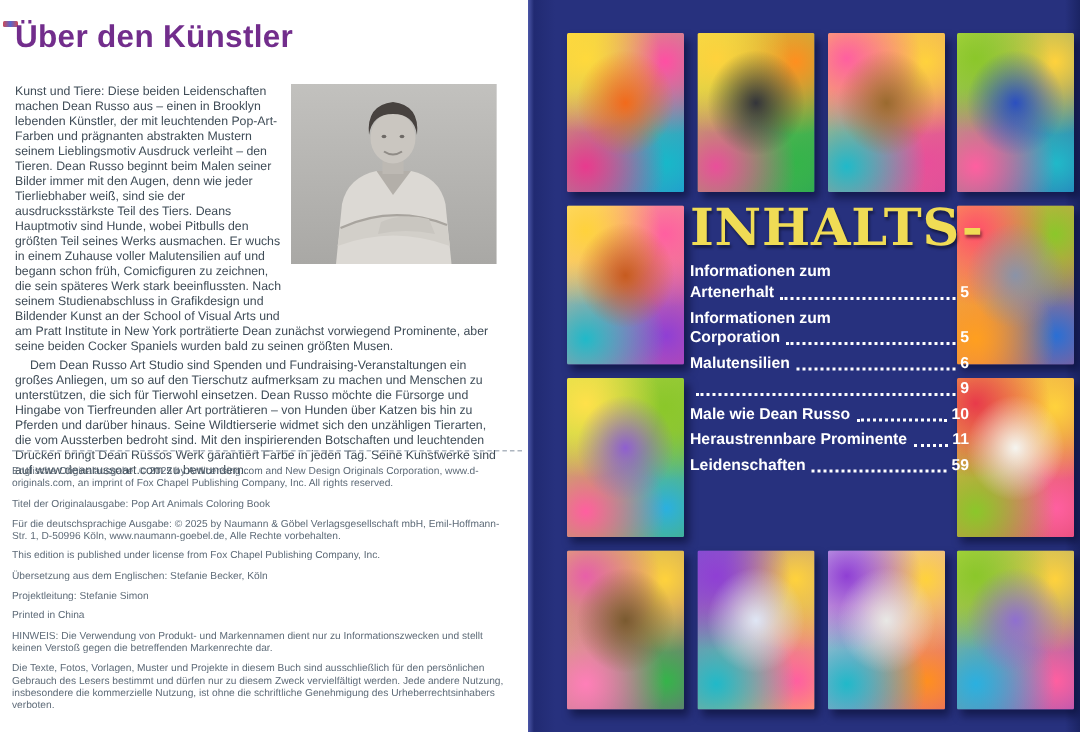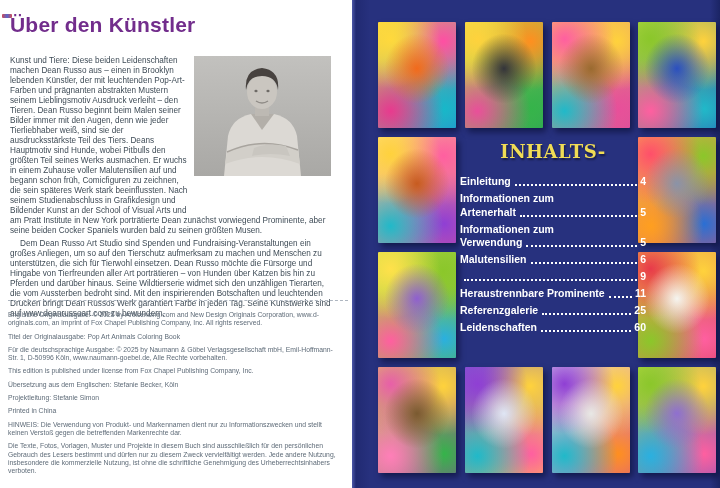--- a/index.html
+++ b/index.html
@@ -30,21 +30,21 @@
     background:linear-gradient(90deg,#4c57a8 0px,#212a72 4px,#27317e 18px,#27317e 358px,#1b2464 368px);}
   .thumb{position:absolute;width:78px;height:106px;border-radius:1px;
     box-shadow:3px 4px 6px rgba(2,4,30,.5);}
   .t1{left:26px;top:22px;} .t2{left:113px;top:22px;} .t3{left:200px;top:22px;} .t4{left:286px;top:22px;}
   .t5{left:26px;top:137px;} .t6{left:286px;top:137px;}
   .t7{left:26px;top:252px;} .t8{left:286px;top:252px;}
   .t9{left:26px;top:367px;} .t10{left:113px;top:367px;} .t11{left:200px;top:367px;} .t12{left:286px;top:367px;}
 
   .toc{position:absolute;left:108px;top:138px;width:186px;}
   .toc-title{margin:0;text-align:center;font-family:"DejaVu Serif","Liberation Serif",serif;
-    font-weight:bold;font-size:18px;line-height:28px;color:#f0dc55;letter-spacing:.5px;
+    font-weight:bold;font-size:34px;line-height:28px;color:#f0dc55;letter-spacing:.5px;
     text-shadow:1px 2px 2px rgba(0,0,0,.45);}
   .toc-items{margin-top:9px;}
   .toc-item{margin-bottom:3.5px;color:#ffffff;font-weight:bold;font-size:10.5px;line-height:13.5px;}
   .toc-line{display:flex;align-items:flex-end;}
   .toc-dots{flex:1;border-bottom:2px dotted #ffffff;margin:0 3px 2.5px 4px;min-width:8px;}
   .toc-page{text-align:right;}
 </style>
 </head>
 <body>
 
@@ -115,73 +115,66 @@
     <div class="thumb t9" title="maine-coon-cat" style="background: radial-gradient(58% 46% at 50% 44%, rgb(122, 90, 48), rgba(122, 90, 48, 0) 72%), radial-gradient(circle at 16% 16%, rgb(232, 95, 168), rgba(232, 95, 168, 0) 45%), radial-gradient(circle at 84% 18%, rgb(255, 210, 60), rgba(255, 210, 60, 0) 45%), radial-gradient(circle at 16% 84%, rgb(255, 127, 184), rgba(255, 127, 184, 0) 48%), radial-gradient(circle at 85% 82%, rgb(53, 180, 74), rgba(53, 180, 74, 0) 48%), linear-gradient(135deg, rgb(215, 224, 74), rgb(143, 63, 160));"></div>
     <div class="thumb t10" title="zebra" style="background: radial-gradient(58% 46% at 50% 44%, rgb(223, 230, 245), rgba(223, 230, 245, 0) 72%), radial-gradient(circle at 16% 16%, rgb(143, 63, 212), rgba(143, 63, 212, 0) 45%), radial-gradient(circle at 84% 18%, rgb(255, 210, 60), rgba(255, 210, 60, 0) 45%), radial-gradient(circle at 16% 84%, rgb(32, 185, 201), rgba(32, 185, 201, 0) 48%), radial-gradient(circle at 85% 82%, rgb(255, 95, 160), rgba(255, 95, 160, 0) 48%), linear-gradient(135deg, rgb(122, 95, 208), rgb(255, 210, 60));"></div>
     <div class="thumb t11" title="dalmatian-dog" style="background: radial-gradient(58% 46% at 50% 44%, rgb(232, 232, 229), rgba(232, 232, 229, 0) 72%), radial-gradient(circle at 16% 16%, rgb(143, 63, 212), rgba(143, 63, 212, 0) 45%), radial-gradient(circle at 84% 18%, rgb(255, 210, 60), rgba(255, 210, 60, 0) 45%), radial-gradient(circle at 16% 84%, rgb(32, 185, 201), rgba(32, 185, 201, 0) 48%), radial-gradient(circle at 85% 82%, rgb(255, 143, 31), rgba(255, 143, 31, 0) 48%), linear-gradient(135deg, rgb(232, 240, 240), rgb(212, 79, 154));"></div>
     <div class="thumb t12" title="elephant" style="background: radial-gradient(58% 46% at 50% 44%, rgb(143, 111, 208), rgba(143, 111, 208, 0) 72%), radial-gradient(circle at 16% 16%, rgb(139, 199, 42), rgba(139, 199, 42, 0) 45%), radial-gradient(circle at 84% 18%, rgb(255, 210, 60), rgba(255, 210, 60, 0) 45%), radial-gradient(circle at 16% 84%, rgb(42, 176, 224), rgba(42, 176, 224, 0) 48%), radial-gradient(circle at 85% 82%, rgb(255, 95, 160), rgba(255, 95, 160, 0) 48%), linear-gradient(135deg, rgb(191, 224, 74), rgb(111, 79, 192));"></div>
 
     <div class="toc">
       <h2 class="toc-title"><span>INHALTS-</span><br>
         </h2>
       <div class="toc-items">
           <div class="toc-item">
-            <div class="toc-line">
-              <span class="toc-label">Einleitung</span>
-              <span class="toc-dots"></span>
-              <span class="toc-page">4</span>
-            </div>
-          </div>
-          <div class="toc-item">
             <div class="toc-label">Informationen zum</div>
             <div class="toc-line">
               <span class="toc-label">Artenerhalt</span>
               <span class="toc-dots"></span>
               <span class="toc-page">5</span>
             </div>
           </div>
           <div class="toc-item">
             <div class="toc-label">Informationen zum</div>
             <div class="toc-line">
-              <span class="toc-label">Verwendung</span>
+              <span class="toc-label">Corporation</span>
               <span class="toc-dots"></span>
               <span class="toc-page">5</span>
             </div>
           </div>
           <div class="toc-item">
             <div class="toc-line">
               <span class="toc-label">Malutensilien</span>
               <span class="toc-dots"></span>
               <span class="toc-page">6</span>
             </div>
           </div>
           <div class="toc-item">
             <div class="toc-line">
               <span class="toc-dots"></span>
               <span class="toc-page">9</span>
             </div>
           </div>
           <div class="toc-item">
             <div class="toc-line">
+              <span class="toc-label">Male wie Dean Russo</span>
+              <span class="toc-dots"></span>
+              <span class="toc-page">10</span>
+            </div>
+          </div>
+          <div class="toc-item">
+            <div class="toc-line">
               <span class="toc-label">Heraustrennbare Prominente</span>
               <span class="toc-dots"></span>
               <span class="toc-page">11</span>
             </div>
           </div>
           <div class="toc-item">
             <div class="toc-line">
-              <span class="toc-label">Referenzgalerie</span>
-              <span class="toc-dots"></span>
-              <span class="toc-page">25</span>
-            </div>
-          </div>
-          <div class="toc-item">
-            <div class="toc-line">
               <span class="toc-label">Leidenschaften</span>
               <span class="toc-dots"></span>
-              <span class="toc-page">60</span>
+              <span class="toc-page">59</span>
             </div>
           </div>
         </div>
     </div>
   </div>
 
 </div>
 
 </body></html>

